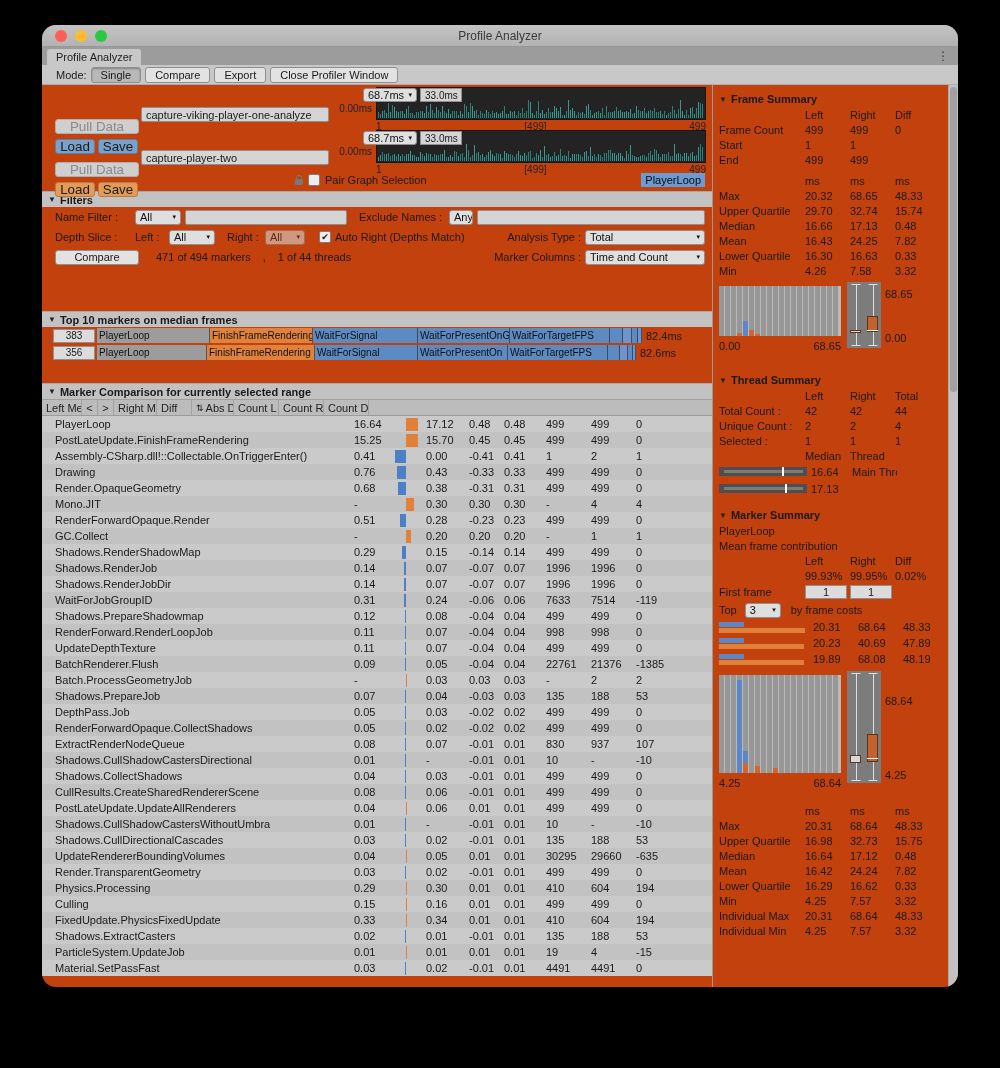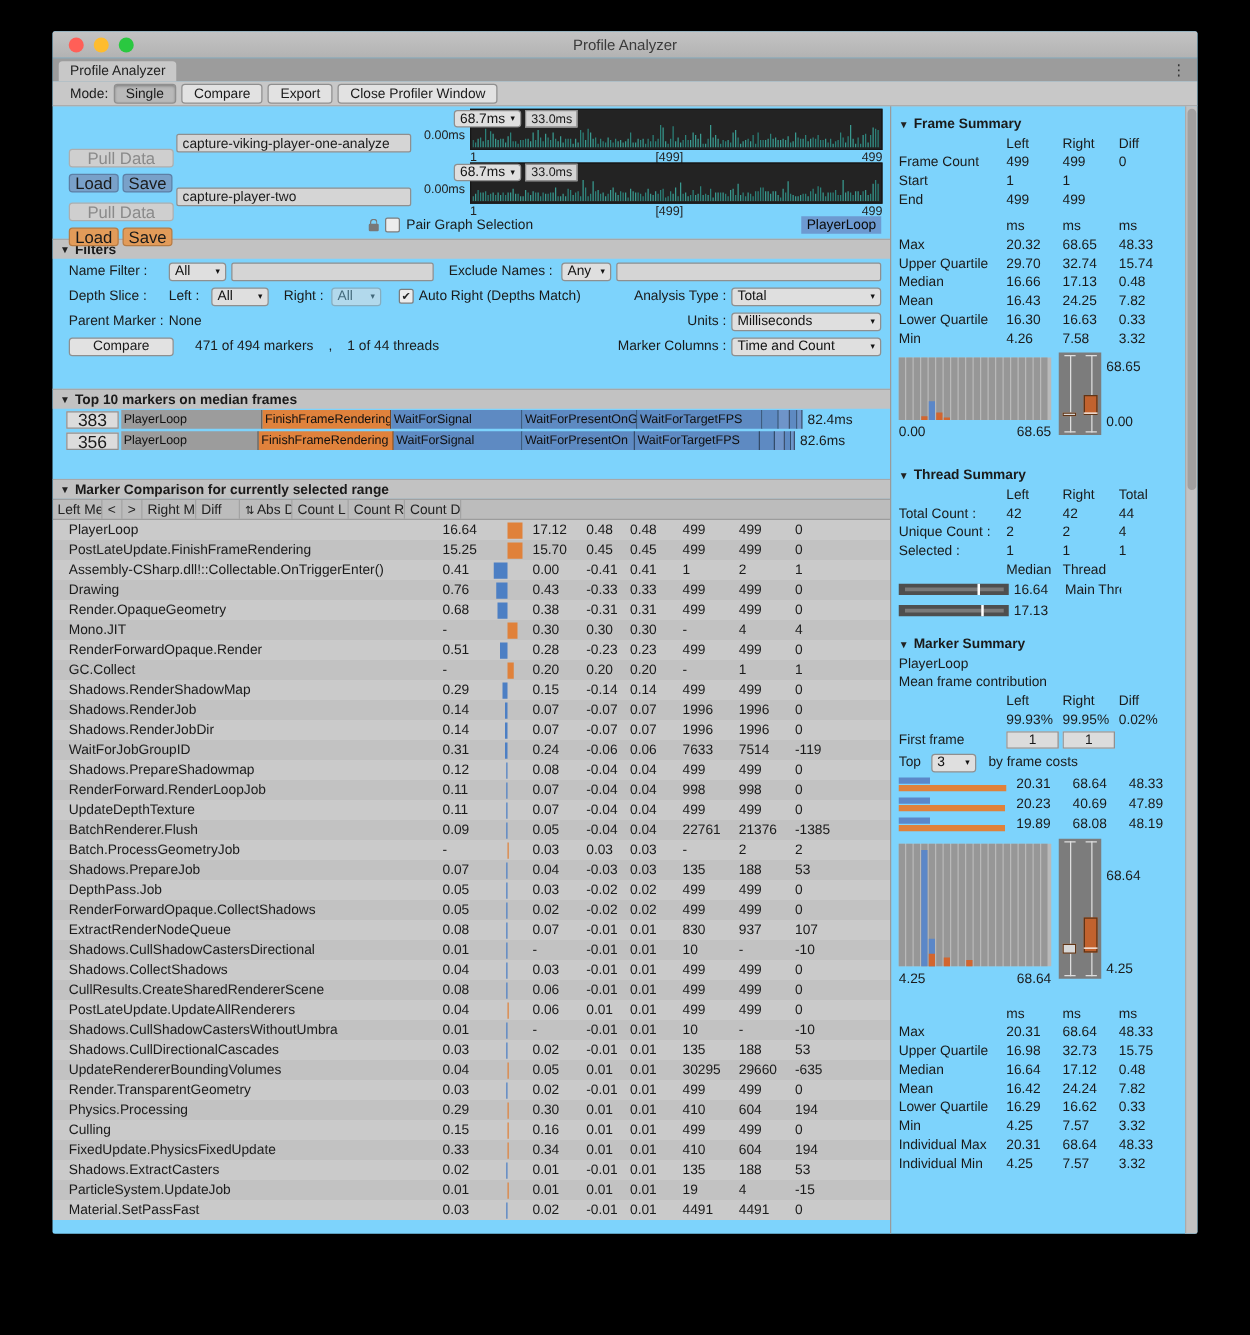--- a/index.html
+++ b/index.html
@@ -3,21 +3,21 @@
 <meta charset="utf-8">
 <style>
   * { box-sizing: border-box; }
   html,body { margin:0; padding:0; }
   body {
     width:1000px; height:1068px; background:#000;
     font-family:"Liberation Sans", sans-serif; font-size:11px; color:#1a1a1a;
     position:relative; overflow:hidden;
   }
   .window { position:absolute; left:42px; top:25px; width:916px; height:962px;
-    background:#7dd3fc; border-radius:2px; overflow:hidden; }
+    background:#c2410c; border-radius:14px; overflow:hidden; }
   
   .titlebar { height:22px; background:linear-gradient(#c3c3c3,#b3b3b3);
     border-bottom:1px solid #989898; position:relative; display:flex; align-items:center; }
   .lights { display:flex; gap:8px; margin-left:13px; z-index:2; }
   .light { width:12px; height:12px; border-radius:50%; }
   .light.red{background:#ff5f57}.light.yellow{background:#febc2e}.light.green{background:#2ac840}
   .wtitle { position:absolute; left:0; right:0; text-align:center; font-size:12px; color:#3a3a3a; }
   
   .tabstrip { height:18px; background:#9c9c9c; display:flex; align-items:flex-end; position:relative; }
   .tab { height:16px; background:#c8c8c8; padding:0 9px; margin-left:5px;
@@ -71,21 +71,21 @@
   .sechead { height:16px; display:flex; align-items:center; font-weight:bold; padding-left:6px;
     background:#c2c2c2; border-top:1px solid #a8a8a8; gap:4px; }
   .fold { font-size:8px; color:#222; }
   
   .filters { height:120px; }
   .frow { display:flex; align-items:center; height:20px; padding-left:13px; gap:4px; }
   
   .top10 { height:72px; }
   .t10row { display:flex; align-items:center; height:17px; padding-left:11px; }
   .t10frame { width:42px; height:14px; background:#dcdcdc; border:1px solid #909090;
-    display:flex; align-items:center; justify-content:center; font-size:14px; flex:0 0 auto; }
+    display:flex; align-items:center; justify-content:center; font-size:10px; flex:0 0 auto; }
   .t10bar { display:flex; align-items:center; height:15px; flex:1; margin-left:2px; margin-right:6px; }
   .t10seg { height:15px; font-size:10px; color:#101010; overflow:hidden; white-space:nowrap;
     padding-left:2px; border-right:1px solid rgba(0,0,0,.45); flex:0 0 auto; display:flex; align-items:center; }
   .t10total { margin-left:4px; flex:0 0 auto; }
   .t10foot { display:flex; align-items:center; height:18px; padding:0 7px 0 13px; }
   
   .comparison { position:relative; height:604px; overflow:hidden; }
   .cmphead { display:flex; height:17px; background:#bcbcbc; border-top:1px solid #a0a0a0;
     border-bottom:1px solid #9c9c9c; }
   .hc { display:flex; align-items:center; height:100%; border-right:1px solid #a3a3a3;
@@ -541,21 +541,21 @@
           <span>Filters</span>
         </div>
         <div class="frow">
           <span style="flex:0 0 76px">Name Filter :</span>
           <div class="dd" style="width:46px">
               <span>All</span>
               <span class="caret">▾</span>
             </div>
           <div class="input" style="width:162px"></div>
           <span style="flex:0 0 86px;margin-left:8px">Exclude Names :</span>
-          <div class="dd" style="width:40px">
+          <div class="dd" style="width:24px">
               <span>Any</span>
               <span class="caret">▾</span>
             </div>
           <div class="input" style="flex:1;margin-right:7px"></div>
         </div>
         <div class="frow">
           <span style="flex:0 0 76px">Depth Slice :</span>
           <span style="flex:0 0 30px">Left :</span>
           <div class="dd" style="width:46px">
               <span>All</span>
@@ -564,29 +564,20 @@
           <span style="flex:0 0 34px;margin-left:8px">Right :</span>
           <div class="dd disabled" style="width:40px">
               <span>All</span>
               <span class="caret">▾</span>
             </div>
           <span class="cb on" style="margin-left:10px"></span>
           <span>Auto Right (Depths Match)</span>
           <span style="margin-left:auto">Analysis Type :</span>
           <div class="dd" style="width:120px;margin-right:7px">
               <span>Total</span>
-              <span class="caret">▾</span>
-            </div>
-        </div>
-        <div class="frow">
-          <span style="flex:0 0 76px">Parent Marker :</span>
-          <span>None</span>
-          <span style="margin-left:auto">Units :</span>
-          <div class="dd" style="width:120px;margin-right:7px">
-              <span>Milliseconds</span>
               <span class="caret">▾</span>
             </div>
         </div>
         <div class="frow">
           <button class="tbtn" style="height:15px;width:84px;justify-content:center">Compare</button>
           <span style="margin-left:13px">471 of 494 markers</span>
           <span style="margin:0 8px">,</span>
           <span>1 of 44 threads</span>
           <span style="margin-left:auto">Marker Columns :</span>
           <div class="dd" style="width:120px;margin-right:7px">

